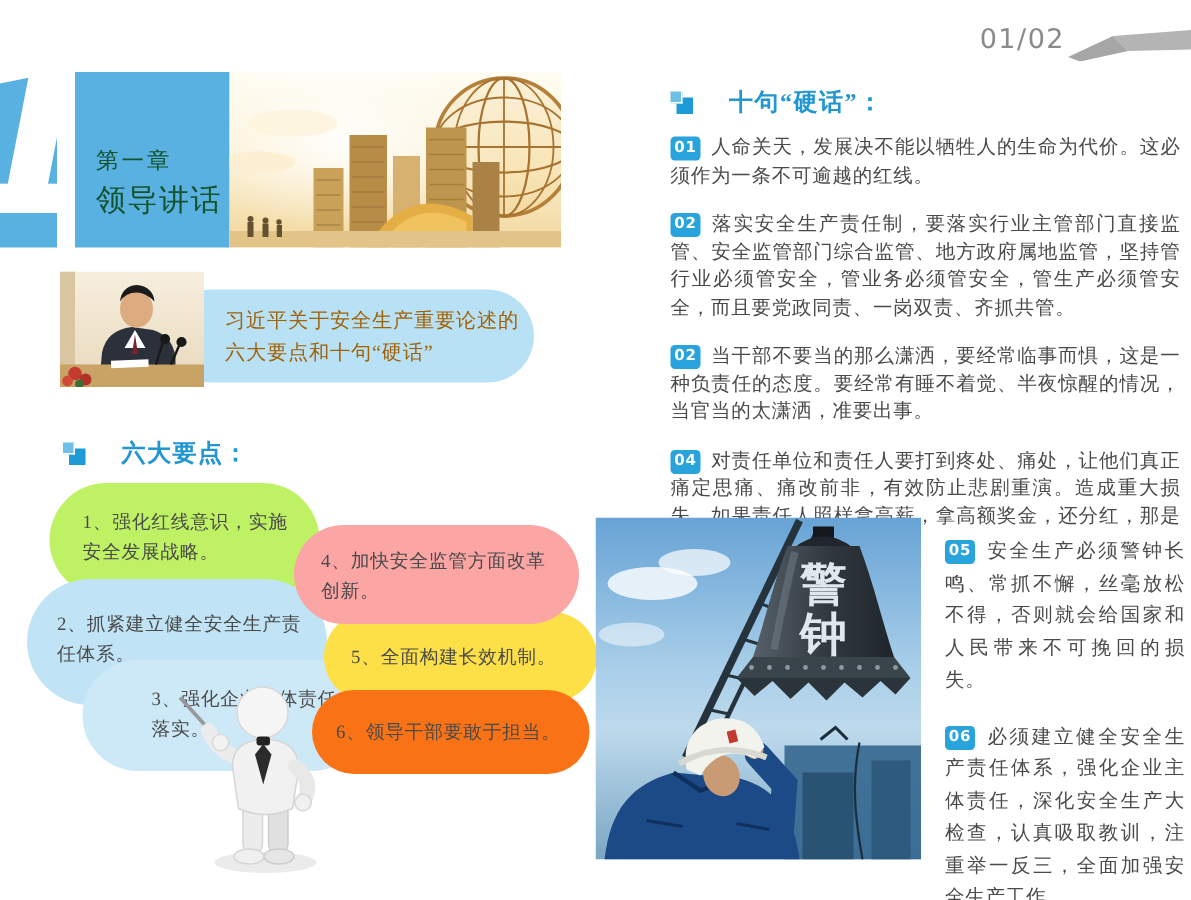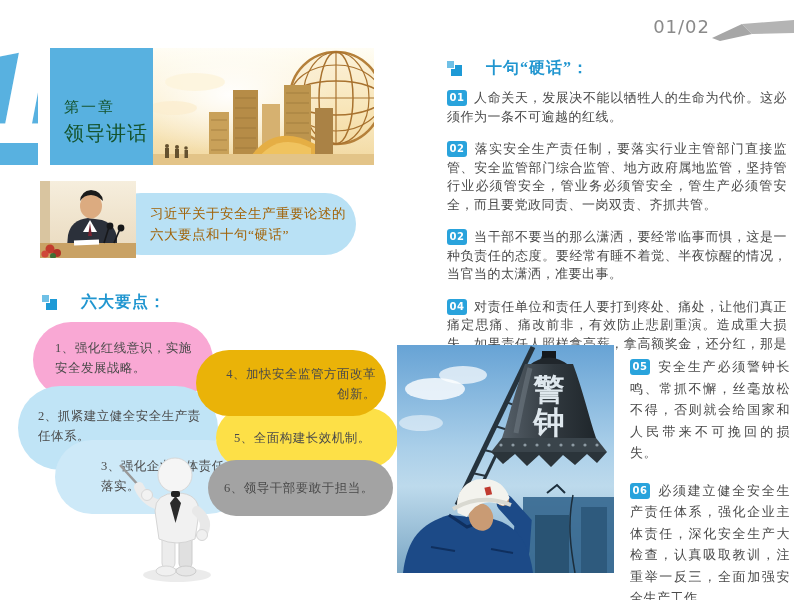--- a/index.html
+++ b/index.html
@@ -25,26 +25,26 @@
     font-size:13.5px; line-height:21px; color:#a16207; letter-spacing:0.5px; }
   .section-header { position:absolute; display:flex; align-items:center; gap:24px; z-index:2; }
   .hdr-icon { position:relative; width:15px; height:15px; flex:0 0 15px; }
   .hdr-icon .sq-small { position:absolute; left:0; top:0; width:8px; height:8px;
     background:#6fc0e6; border-right:1.5px solid #fff; border-bottom:1.5px solid #fff; z-index:2; }
   .hdr-icon .sq-big { position:absolute; right:0; bottom:0; width:11px; height:11px; background:#1e9ad6; }
   .hdr-text { font-size:16px; font-weight:bold; color:#2196d0; letter-spacing:1px; }
   .six-header { left:42px; top:292px; }
   .pt-bubble { position:absolute; border-radius:45px; color:#4a4a4a;
     font-size:12.5px; line-height:20px; letter-spacing:0.5px; }
-  .b1 { left:33px;  top:322px; width:180px; height:76px; background:#f9a8d4; padding:16px 12px 0 22px; }
+  .b1 { left:33px;  top:322px; width:180px; height:76px; background:#bef264; padding:16px 12px 0 22px; }
   .b2 { left:18px;  top:386px; width:200px; height:84px; background:#c0e4f6; padding:20px 12px 0 20px; }
   .b3 { left:55px;  top:440px; width:190px; height:74px; background:#cde9f8; padding:16px 8px 0 46px; }
-  .b4 { left:196px; top:350px; width:190px; height:66px; background:#eab308; padding:14px 10px 0 18px; z-index:1;text-align:right; }
+  .b4 { left:196px; top:350px; width:190px; height:66px; background:#fca5a5; padding:14px 10px 0 18px; z-index:1; }
   .b5 { left:216px; top:408px; width:182px; height:60px; background:#fde047; padding:20px 8px 0 18px; }
-  .b6 { left:208px; top:460px; width:185px; height:56px; background:#a3a3a3; padding:18px 6px 0 16px; }
+  .b6 { left:208px; top:460px; width:185px; height:56px; background:#f97316; padding:18px 6px 0 16px; }
   .presenter { position:absolute; left:115px; top:453px; width:130px; height:135px; z-index:4; }
   
   .page-num { position:absolute; left:650px; top:16px; width:60px; text-align:right;
     font-family:"DejaVu Sans",sans-serif; font-size:18px; color:#8a8a8a; letter-spacing:1px; }
   .ribbon { position:absolute; left:712px; top:15px; width:82px; height:26px; }
   .ten-header { left:447px; top:58px; }
   .hard-items { position:absolute; left:447px; top:89px; width:340px; }
   .hard-items p { margin:0 0 14px 0; font-size:13px; line-height:18.5px;
     text-align:justify; color:#4a4a4a; letter-spacing:0.5px; }
   .badge { display:inline-block; min-width:20px; height:16px; background:#29a3dc; color:#fff;

